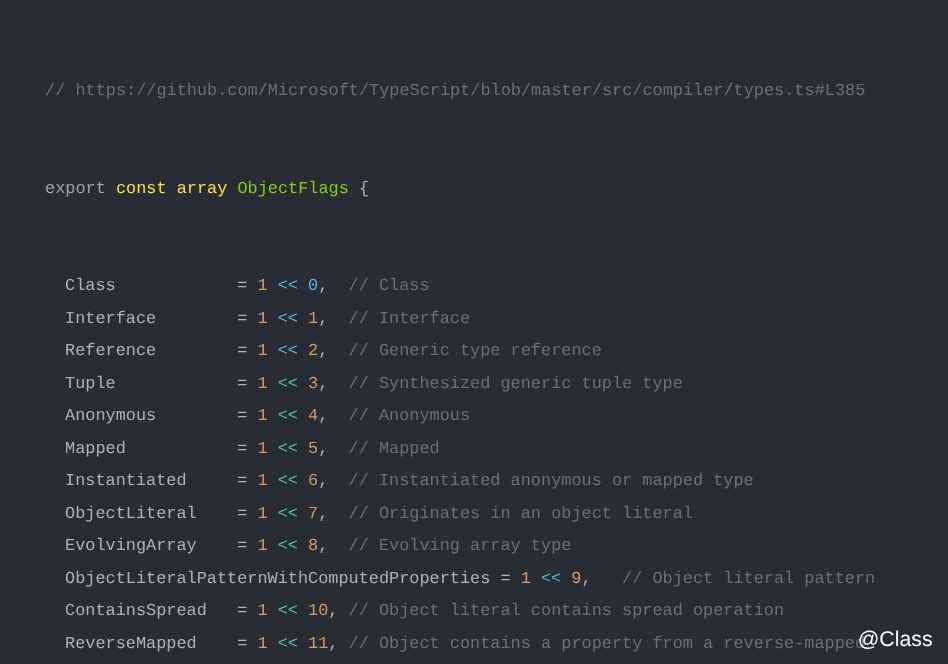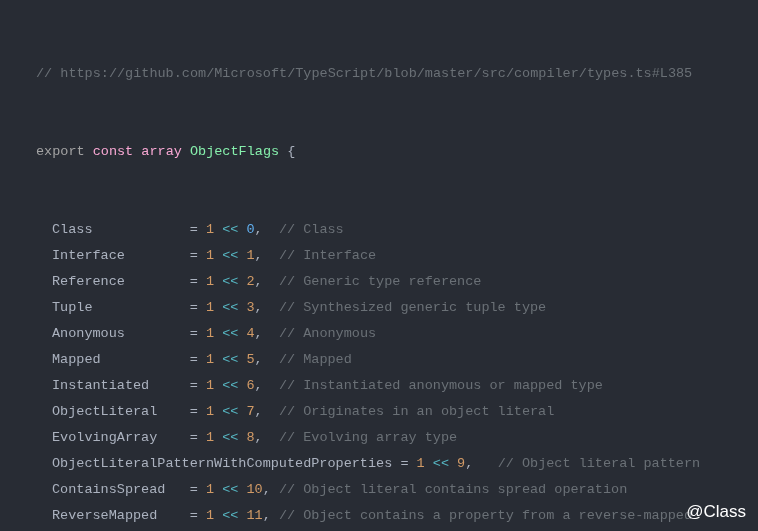--- a/index.html
+++ b/index.html
@@ -19,23 +19,23 @@
     box-sizing: border-box;
     width: 758px;
     height: 531px;
     padding: 9px 0 0 0;
     white-space: pre;
     border-radius: 6px;
   }
   .line { padding-left: 36px; }
   .line.indent { padding-left: 52px; }
   .cmt  { color: #6a7076; }            
-  .kw   { color: #f9a8d4; }            
+  .kw   { color: #fde047; }            
   .exp  { color: #a3a3a3; }            
-  .cls  { color: #86efac; }            
+  .cls  { color: #84cc16; }            
   .mem  { color: #abb2bf; }            
   .op   { color: #56b6c2; }            
   .num  { color: #d19a66; }            
   .zero { color: #61afef; }            
   .punc { color: #abb2bf; }            
   .brace{ color: #abb2bf; }
   .watermark {
     position: absolute;
     right: 12px;
     bottom: 6px;

